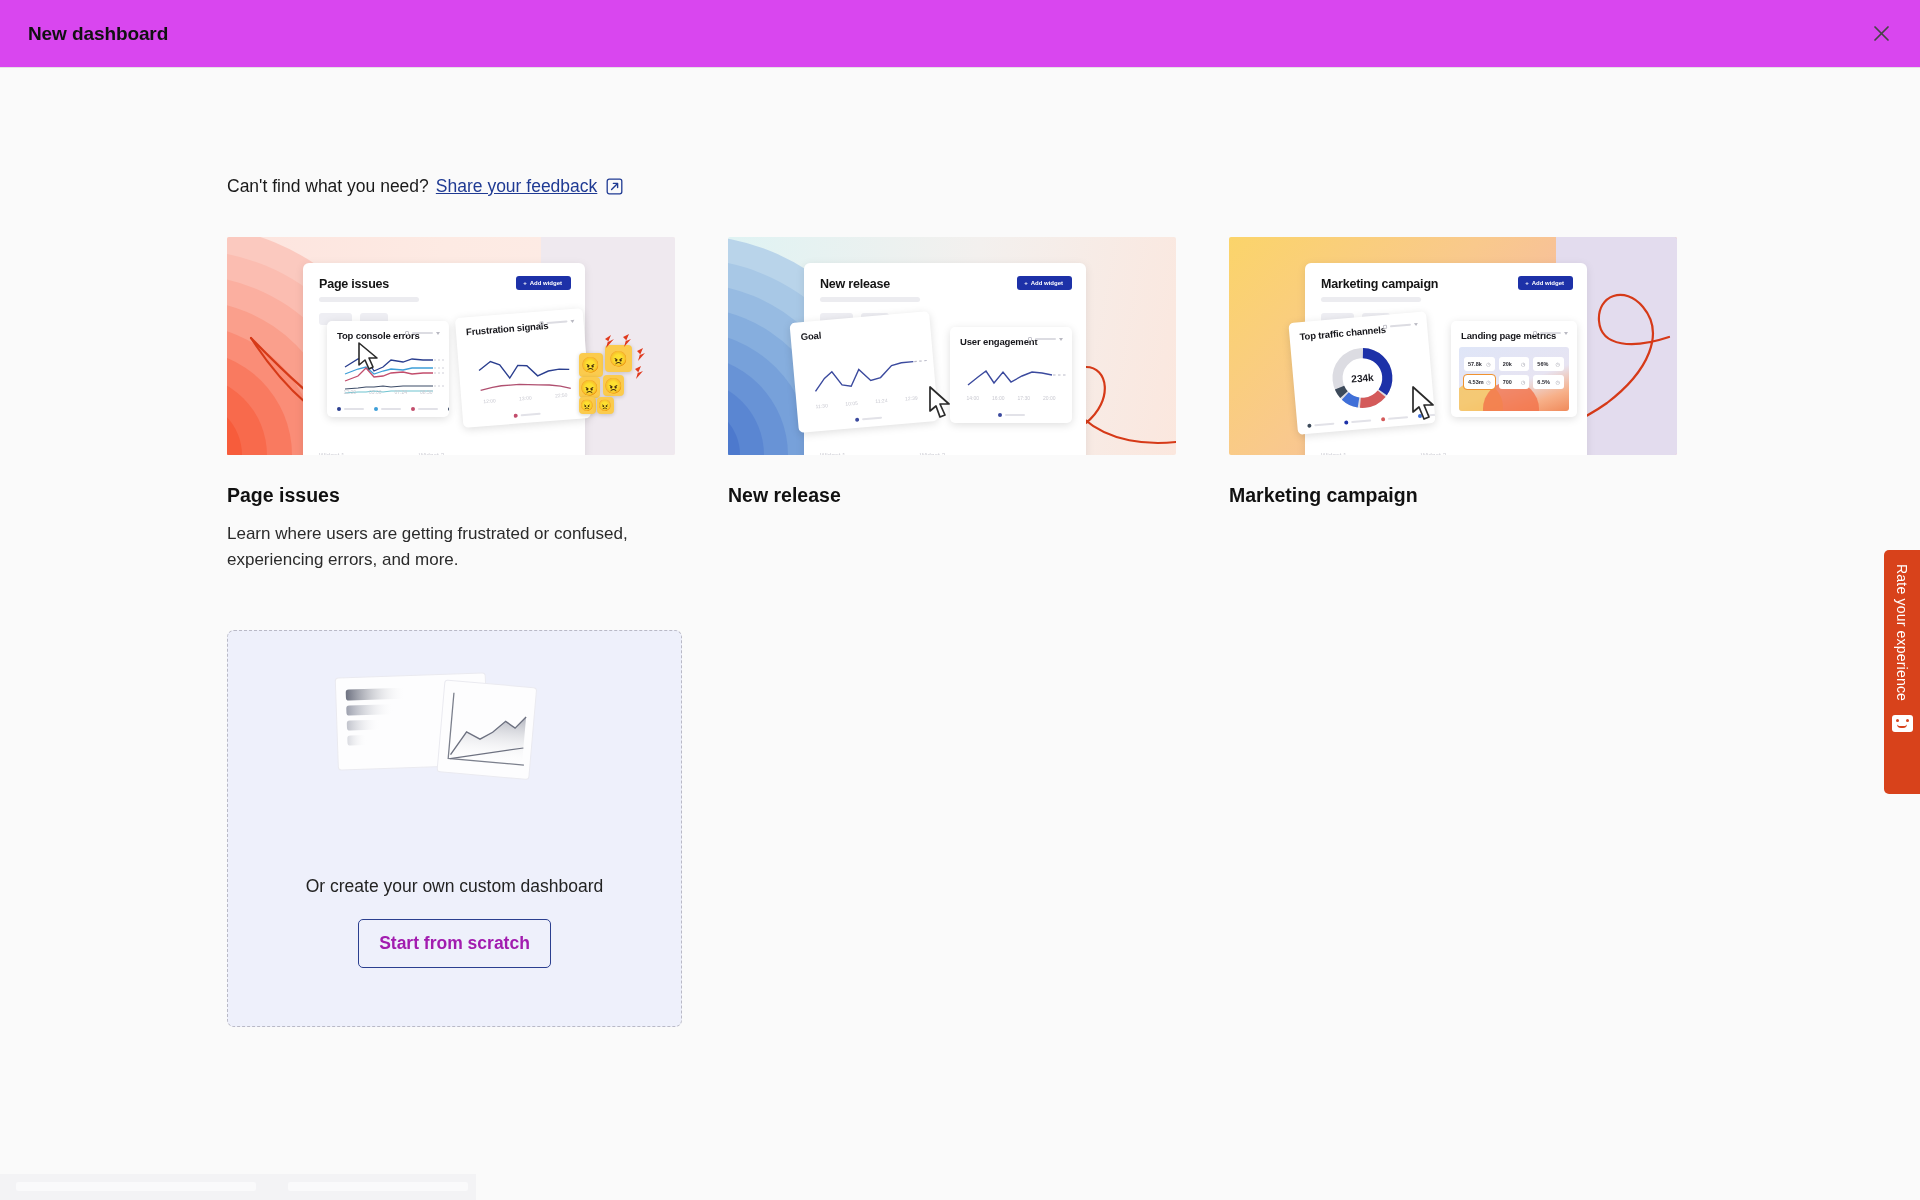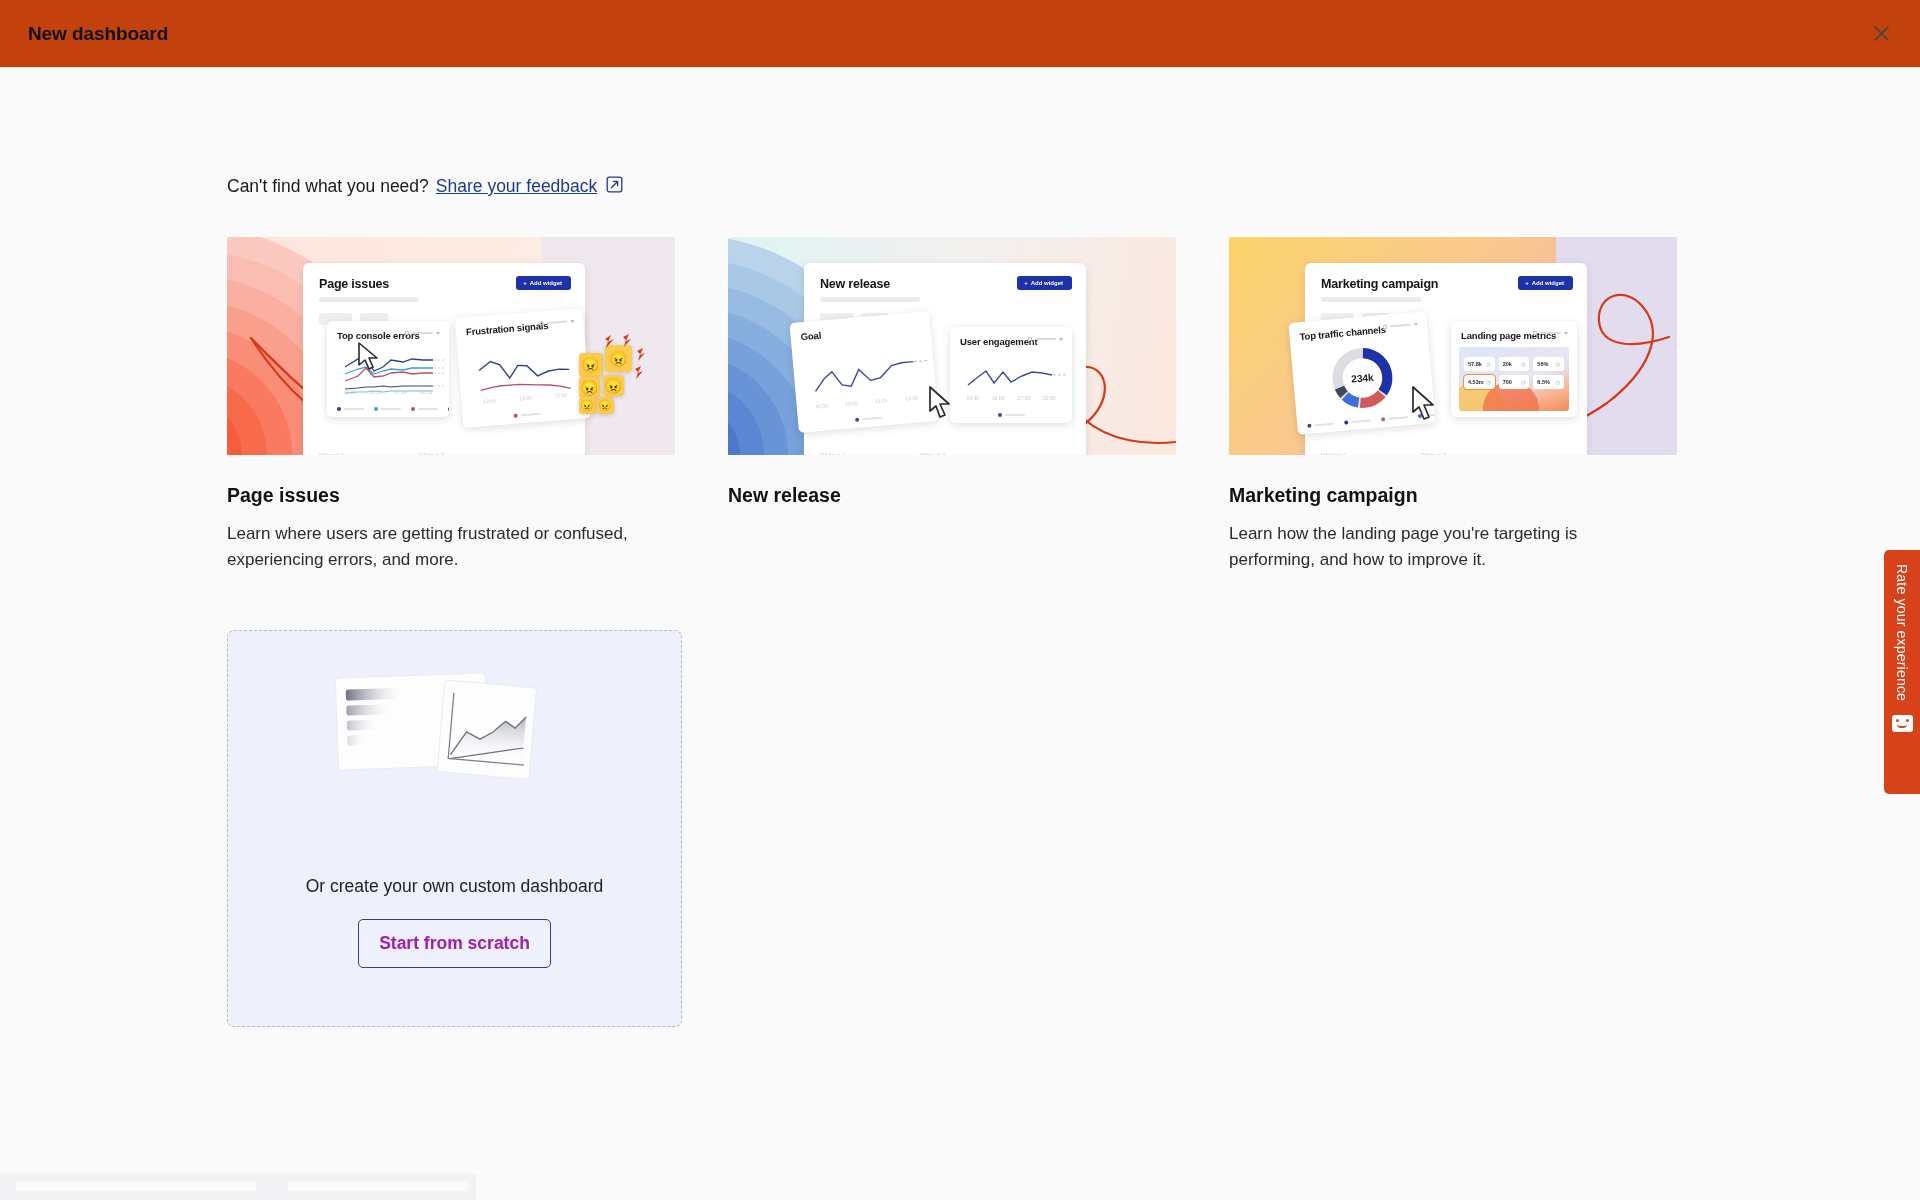--- a/index.html
+++ b/index.html
@@ -7,21 +7,21 @@
     width: 1920px; height: 1200px;
     background: #fafafa;
     font-family: "Liberation Sans", sans-serif;
     overflow: hidden;
   }
 
   
   .topbar {
     position: relative;
     height: 68px;
-    background: #c2410c;
+    background: #d946ef;
     border-bottom: 1px solid #e3e3e3;
     display: flex;
     align-items: center;
   }
   .topbar-title {
     margin-left: 28px;
     font-size: 19px;
     font-weight: 700;
     color: #111;
     letter-spacing: -0.1px;
@@ -49,21 +49,21 @@
     font-size: 35px;
     font-weight: 700;
     color: #0d0d0d;
     letter-spacing: -0.6px;
   }
   .subline {
     margin-top: 22px;
     font-size: 17.5px;
     color: #1a1a1a;
     display: flex;
-    align-items: flex-start;
+    align-items: center;
     gap: 0;
   }
   .subline .q { margin-right: 7px; }
   .feedback-link {
     color: #1f3a93;
     text-decoration: underline;
     cursor: pointer;
     font-size: 17.5px;
   }
   .ext-icon {
@@ -608,21 +608,20 @@
                 </span>
             </div>
           </div>
 
           <svg class="cursor" style="left:178px;top:148px" width="32" height="42">
             <path d="M6 2 L6 27 L12 22 L17 34 L22 32 L17 20 L26 20 Z" fill="#fff" stroke="#2a2a2a" stroke-width="1.7" stroke-linejoin="round"></path>
           </svg>
         </div>
 
         <div class="card-title">Marketing campaign</div>
-        <div class="card-desc">Learn how the landing page you're targeting is performing, and how to improve it.</div>
       </div>
     </div>
 
     <div class="custom-block">
       <div>
         <svg width="250" height="185" viewBox="0 0 250 185">
           <defs>
             <linearGradient id="bar1" x1="0" y1="0" x2="1" y2="0">
               <stop offset="0" stop-color="#6d7180"></stop>
                 <stop offset="1" stop-color="#ffffff" stop-opacity="0"></stop>

